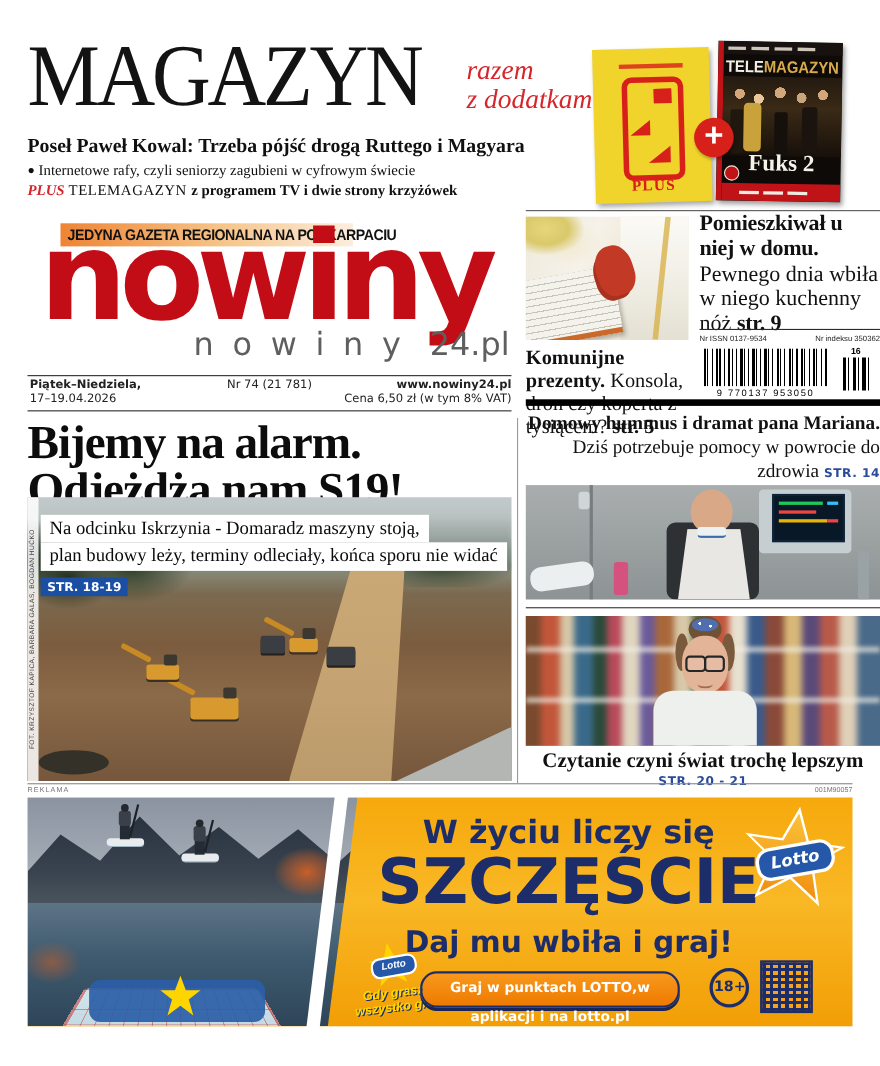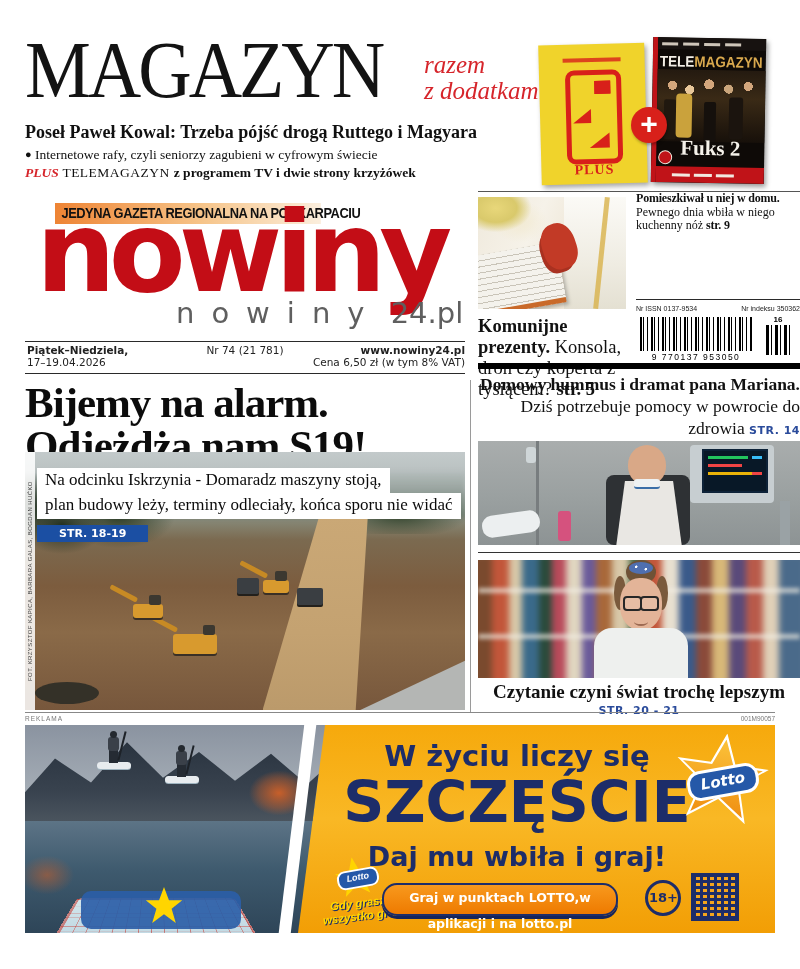--- a/index.html
+++ b/index.html
@@ -89,21 +89,21 @@
       linear-gradient(115deg,#efe9dc 0%,#f6f2e9 35%,#eee6d6 60%,#f8f5ee 100%);}
   .tz-photo .robe{position:absolute;right:0;top:0;width:62px;height:112px;
     background:linear-gradient(180deg,#fbfaf6 0%,#efece2 60%,#e4e0d2 100%);}
   .tz-photo .trim{position:absolute;right:22px;top:0;width:5px;height:112px;background:#d8b24a;opacity:.8;transform:rotate(6deg);}
   .tz-photo .hands{position:absolute;left:64px;top:26px;width:34px;height:46px;background:#c23a26;
     border-radius:45% 45% 40% 40%;transform:rotate(-18deg);box-shadow:-4px 4px 0 -1px #a93120;}
   .tz-photo .book{position:absolute;left:-4px;top:52px;width:88px;height:56px;transform:rotate(-10deg);
     background:repeating-linear-gradient(180deg,#f4f2ec 0 5px,#c9c4b8 5px 6px);
     border-bottom:5px solid #c96a2a;box-shadow:2px 3px 4px rgba(0,0,0,.25);}
   .tz-right{position:absolute;left:636px;top:192px;width:164px;font-family:"Liberation Serif",serif;
-    font-size:12px;line-height:1.14;color:#111;}
+    font-size:20px;line-height:1.14;color:#111;}
   .tz-right b{letter-spacing:-0.2px;}
   .tz-left{position:absolute;left:478px;top:316px;width:152px;font-family:"Liberation Serif",serif;
     font-size:18.5px;line-height:1.14;color:#111;}
   .issn-row{position:absolute;left:636px;top:305px;width:164px;font-size:7px;color:#222;display:flex;justify-content:space-between;}
   .barcode{position:absolute;left:640px;top:317px;width:112px;height:34px;
     background:repeating-linear-gradient(90deg,#000 0 2px,#fff 2px 3px,#000 3px 4px,#fff 4px 7px,#000 7px 8px,#fff 8px 11px);}
   .barcode-digits{position:absolute;left:636px;top:352px;width:120px;text-align:center;font-size:8.5px;letter-spacing:1.5px;color:#000;}
   .barcode2{position:absolute;left:766px;top:325px;width:24px;height:30px;
     background:repeating-linear-gradient(90deg,#000 0 3px,#fff 3px 5px,#000 5px 6px,#fff 6px 9px);}
   .barcode2-lbl{position:absolute;left:766px;top:315px;width:24px;text-align:center;font-size:8px;font-weight:bold;color:#000;}
@@ -137,21 +137,21 @@
     clip-path:polygon(30% 100%,100% 18%,100% 100%);background:#b4b6b4;}
   .photo-main .pond{position:absolute;left:10px;bottom:6px;width:64px;height:22px;border-radius:50%;background:#2c2c26;opacity:.9;}
   .exc{position:absolute;background:#d89a2e;border-radius:3px;box-shadow:0 2px 0 #3a3026;}
   .exc::before{content:"";position:absolute;left:-26px;top:-6px;width:30px;height:5px;background:#c78a24;
     transform:rotate(28deg);transform-origin:right center;border-radius:2px;}
   .exc::after{content:"";position:absolute;right:2px;top:-9px;width:12px;height:10px;background:#3c3830;border-radius:2px;}
   .truck{position:absolute;background:#3a3e42;border-radius:2px;box-shadow:0 2px 0 #23201c;}
   .deck-box{position:absolute;left:12px;top:16px;font-family:"Liberation Serif",serif;font-size:17px;line-height:1.32;color:#0b0b0b;}
   .deck-box span{background:#fff;display:inline-block;padding:1px 8px 2px 8px;}
   .page-badge{position:absolute;left:12px;top:73px;background:#1b4fa3;color:#fff;font-weight:bold;
-    font-size:11px;padding:2px 22px;font-family:"DejaVu Sans",sans-serif;text-align:right;}
+    font-size:11px;padding:2px 6px;font-family:"DejaVu Sans",sans-serif;text-align:right;}
   .credit{position:absolute;left:0;top:0;bottom:0;width:10px;background:rgba(255,255,255,.85);
     writing-mode:vertical-rl;transform:rotate(180deg);font-size:6px;color:#444;letter-spacing:.4px;
     text-align:center;line-height:10px;}
 
   
   .vdiv{position:absolute;left:470px;top:380px;width:1px;height:332px;background:#9a9a9a;}
   .hummus{position:absolute;left:478px;top:374px;width:322px;text-align:right;
     font-family:"Liberation Serif",serif;font-size:17.5px;line-height:1.25;color:#111;}
   .hummus .pg{color:#2a4b9b;font-family:"DejaVu Sans",sans-serif;font-weight:bold;font-size:11px;letter-spacing:.5px;}
   .photo-hosp{position:absolute;left:478px;top:441px;width:322px;height:104px;overflow:hidden;

